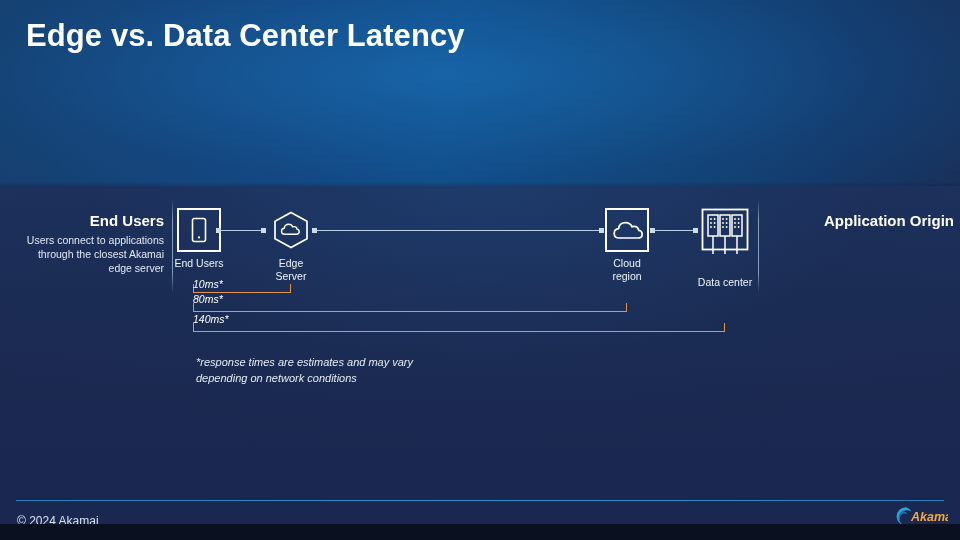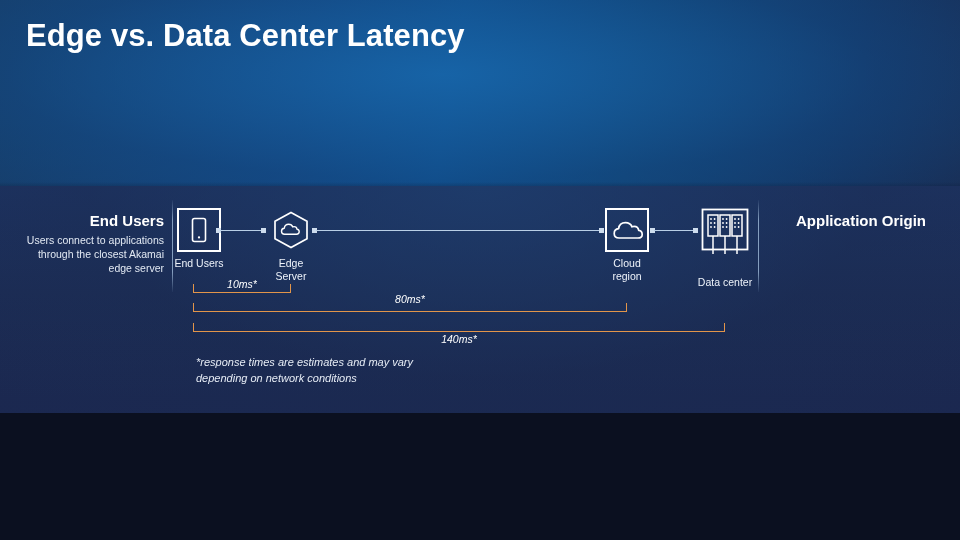--- a/index.html
+++ b/index.html
@@ -6,21 +6,21 @@
     margin: 0;
     padding: 0;
     background: #0b1020;
   }
   body {
     font-family: "Liberation Sans", sans-serif;
   }
   #slide {
     position: relative;
     width: 960px;
-    height: 413px;
+    height: 524px;
     overflow: hidden;
     background: #1b2850;
   }
   
   .bg-top {
     position: absolute;
     left: 0; top: 0;
     width: 960px; height: 186px;
     background:
       radial-gradient(120% 150% at 46% 40%, rgba(24,102,170,0.85) 0%, rgba(19,74,134,0.55) 38%, rgba(20,50,92,0.10) 70%, rgba(20,48,88,0) 100%),
@@ -46,21 +46,21 @@
     left: 26px; top: 18px;
     font-size: 31px;
     font-weight: bold;
     color: #ffffff;
     letter-spacing: 0.1px;
     white-space: nowrap;
   }
   
   .side-block { position: absolute; }
   .side-left { left: 12px; top: 212px; width: 152px; text-align: right; }
-  .side-right { left: 768px; top: 212px; width: 186px; text-align: center; }
+  .side-right { left: 768px; top: 212px; width: 186px; text-align: right; }
   .side-head {
     font-size: 15px;
     font-weight: bold;
     color: #ffffff;
     margin-bottom: 5px;
     white-space: nowrap;
   }
   .side-desc {
     font-size: 10.5px;
     color: #e2e9f3;
@@ -130,21 +130,21 @@
     border: 1.4px solid #e2954a;
     border-top: none;
     box-sizing: border-box;
   }
   .bracket-label {
     position: absolute;
     font-size: 10.5px;
     font-style: italic;
     color: #ffffff;
     white-space: nowrap;
-    text-align: center;
+    text-align: left;
   }
   
   .footnote {
     position: absolute;
     left: 196px; top: 355px;
     width: 240px;
     font-size: 11px;
     font-style: italic;
     color: #e6ecf5;
     line-height: 1.45;
@@ -283,21 +283,21 @@
     <div class="dot r"></div>
   </div>
 
   <div class="bracket" style="left:193px; top:284px; width:98px;"></div>
   <div class="bracket-label" style="left:193px; top:278px; width:98px;">10ms*</div>
 
   <div class="bracket" style="left:193px; top:303px; width:434px;"></div>
   <div class="bracket-label" style="left:193px; top:293px; width:434px;">80ms*</div>
 
   <div class="bracket" style="left:193px; top:323px; width:532px;"></div>
-  <div class="bracket-label" style="left:193px; top:313px; width:532px;margin-top:20px;">140ms*</div>
+  <div class="bracket-label" style="left:193px; top:313px; width:532px;">140ms*</div>
 
   <div class="footnote">*response times are estimates and may vary depending on network conditions</div>
 
   <div class="footer-rule"></div>
   <div class="copyright">© 2024 Akamai</div>
   <div class="logo">
     <svg width="56" height="22" viewBox="0 0 56 22">
       <path d="M14.5 2.2 a9.2 9.2 0 1 0 1.6 18.1 a7.6 7.6 0 1 1 -1.9 -15.0 a12.6 12.6 0 0 1 5.3 1.1 a10.4 10.4 0 0 0 -5.0 -4.2 z" fill="#2aa3d8"></path>
       <path d="M11.8 6.0 a6.6 6.6 0 0 0 -0.6 12.6 a5.2 5.2 0 0 1 1.1 -10.0 a9.0 9.0 0 0 1 3.4 0.6 a7.2 7.2 0 0 0 -3.9 -3.2 z" fill="#1b6fb5"></path>
       <text x="19" y="16.2" font-family="'Liberation Sans', sans-serif" font-size="12.5" font-weight="bold" font-style="italic" fill="#f2a93b">Akamai</text>

